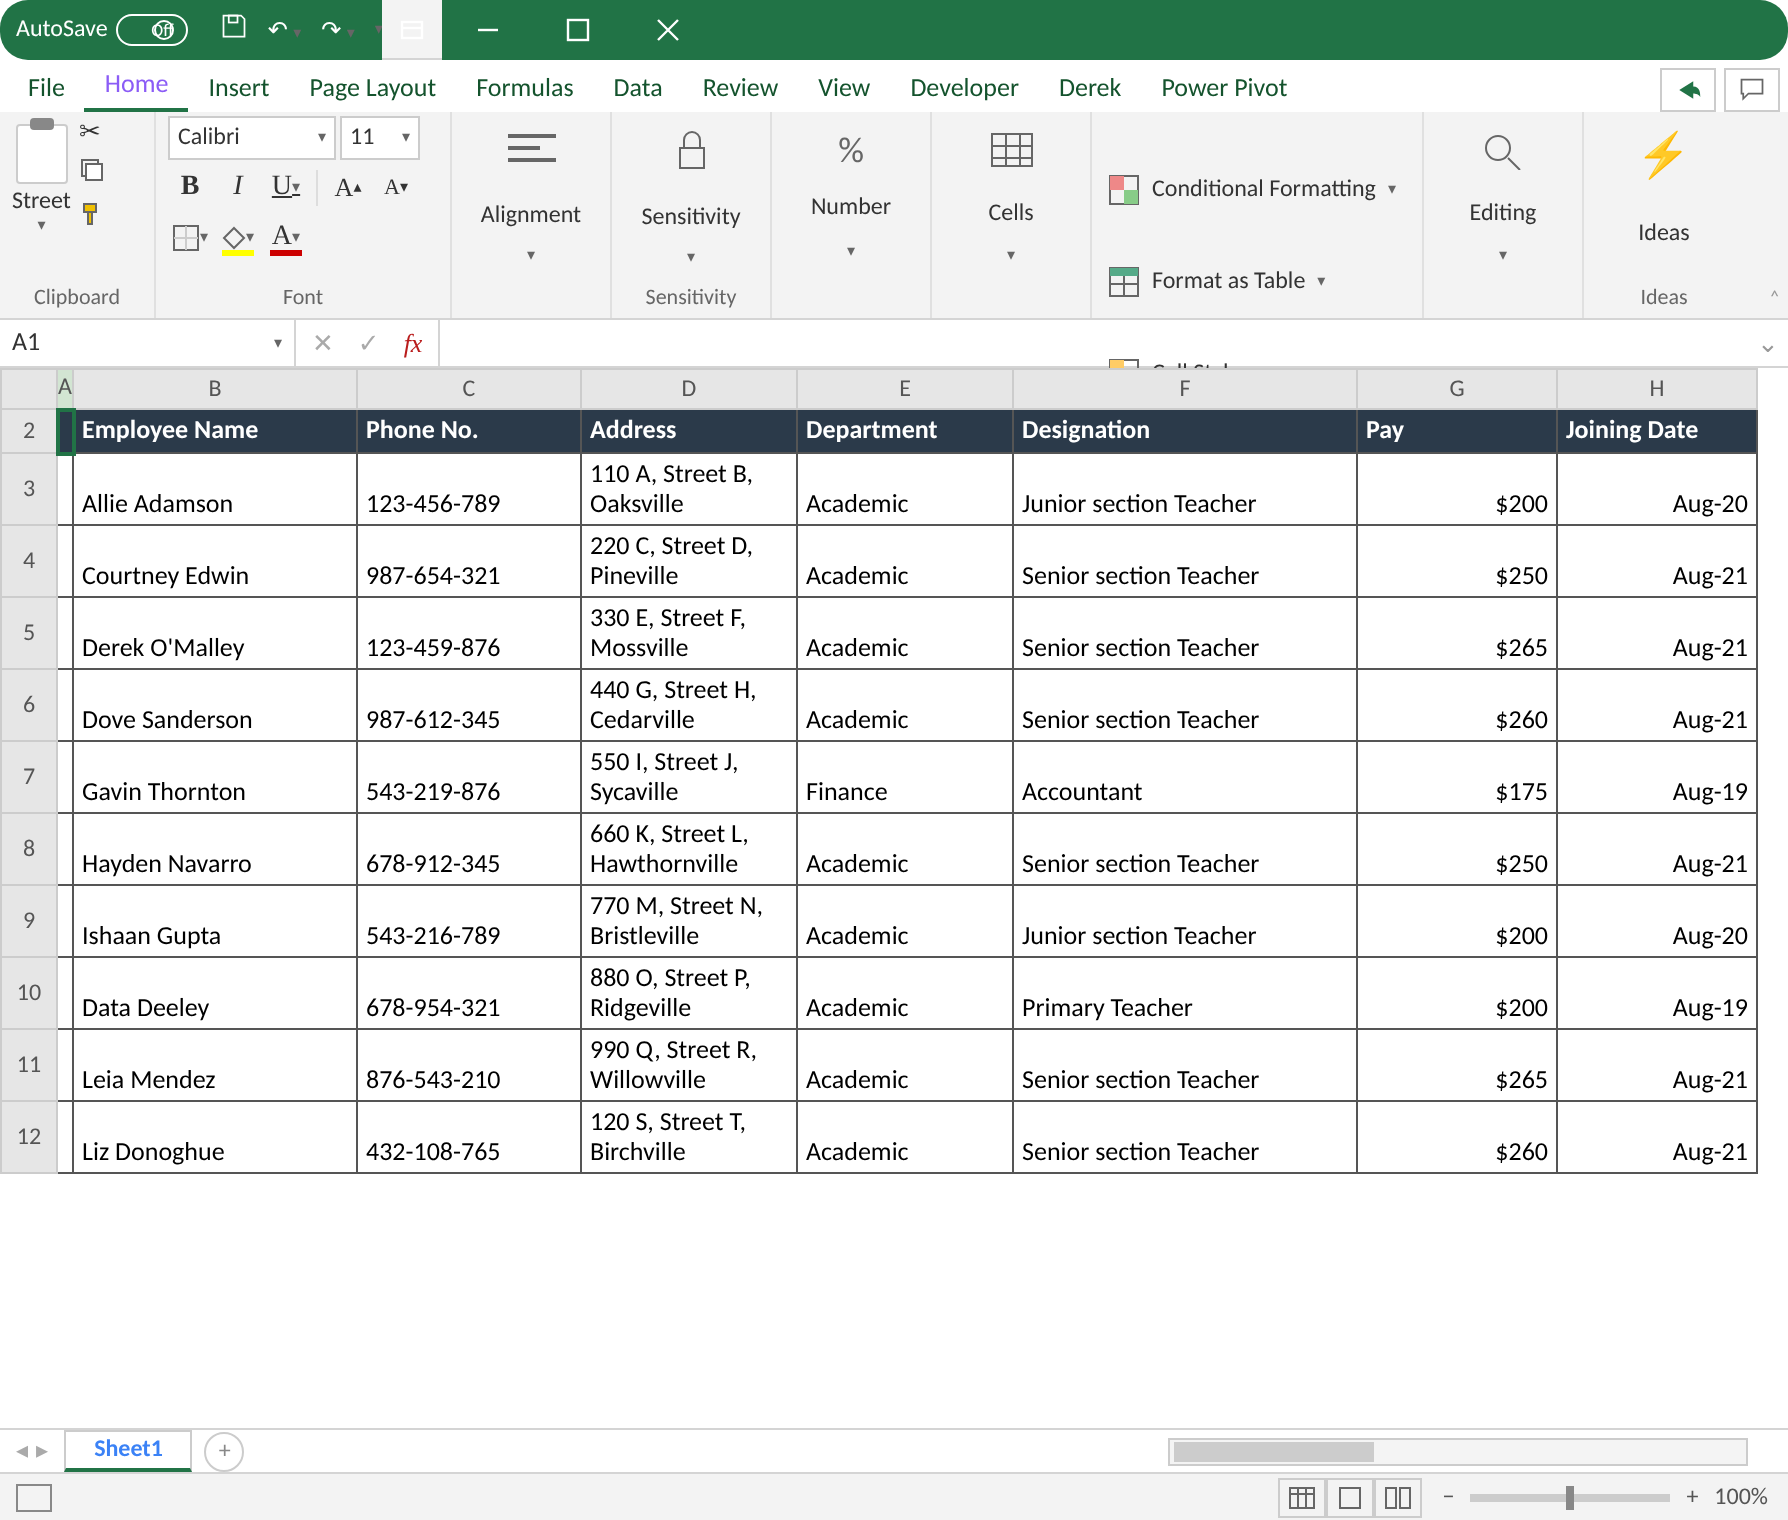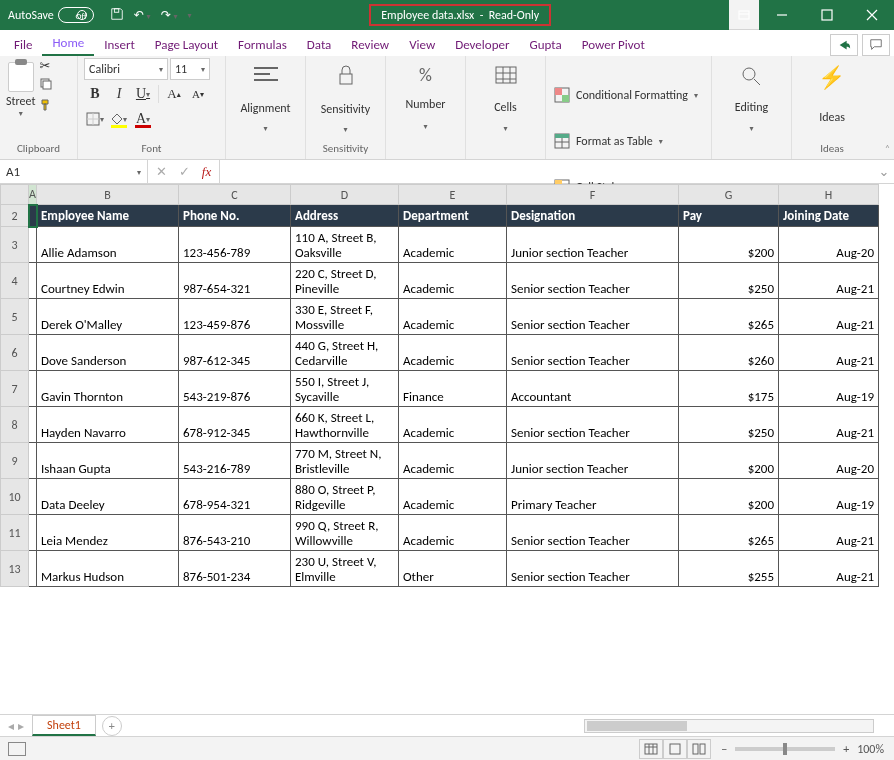--- a/index.html
+++ b/index.html
@@ -1,37 +1,37 @@
 <!DOCTYPE html>
 <html><head>
 <meta charset="utf-8">
 <style>
 * { box-sizing: border-box; margin: 0; padding: 0; font-family: "Segoe UI", Calibri, sans-serif; }
 body { width: 894px; height: 760px; background: #fff; overflow: hidden; font-size: 13px; color: #333; }
 
 
-.titlebar { height: 30px; background: #217346; display: flex; align-items: center; color: #fff; font-size: 12px; }
+.titlebar { height: 30px; background: #217346; display: flex; align-items: center; color: #fff; font-size: 12px; border-radius: 14px; }
 .titlebar .lft { display: flex; align-items: center; padding-left: 8px; gap: 6px; }
 .autosave { display: flex; align-items: center; gap: 4px; }
 .toggle { width: 36px; height: 16px; border: 1px solid #fff; border-radius: 8px; display: flex; align-items: center; padding: 1px 6px 1px 2px; font-size: 9px; justify-content: flex-end; }
 .toggle .knob { width: 10px; height: 10px; border-radius: 50%; border: 1px solid #fff; margin-right: auto; position:absolute; }
 .toggle { position: relative; }
 .toggle span.lbl { margin-left: 12px; }
 .titlebar .qat { display: flex; align-items: center; gap: 10px; margin-left: 10px; }
 .qat svg { width: 14px; height: 14px; fill: #fff; }
 .titlebar .title-center { flex: 1; text-align: center; }
 .title-highlight { display: inline-block; border: 2px solid #cc3333; padding: 2px 10px; }
 .titlebar .winctrls { display: flex; }
 .winctrls .wc { width: 45px; height: 30px; display: flex; align-items: center; justify-content: center; }
 .winctrls .wc.ribbon { width: 30px; }
 .winctrls svg { width: 12px; height: 12px; stroke: #fff; fill: none; stroke-width: 1.2; }
 
 
 .tabsrow { height: 26px; display: flex; align-items: flex-end; padding: 0 4px; border-bottom: 0; background:#fff; }
-.tabsrow .tab { padding: 4px 10px; font-size: 13px; color: #701a75; cursor: pointer; }
+.tabsrow .tab { padding: 4px 10px; font-size: 13px; color: #14532d; cursor: pointer; }
 .tabsrow .tab.active { color: #8b5cf6; border-bottom: 2px solid #217346; font-weight: 500; }
 .tabsrow .spacer { flex: 1; }
 .tabsrow .icnbtn { width: 28px; height: 22px; border: 1px solid #ccc; display: flex; align-items: center; justify-content: center; margin-left: 4px; }
 .tabsrow .icnbtn svg { width: 14px; height: 14px; fill: #666; }
 
 
 .ribbon { height: 104px; background: #f3f3f3; border-bottom: 1px solid #d4d4d4; display: flex; }
 .rgroup { border-right: 1px solid #e0e0e0; padding: 2px 6px; display: flex; flex-direction: column; justify-content: space-between; }
 .rgroup .glabel { text-align: center; font-size: 11px; color: #666; padding-bottom: 2px; }
 .clipgrp { width: 78px; }
@@ -83,21 +83,21 @@
 td.cell { border: 1px solid #555; padding: 2px 4px; font-size: 13px; vertical-align: bottom; height: 36px; color:#000;}
 tr.hdrrow td.cell { background: #2b3a4a; color: #fff; font-weight: bold; height: 22px; vertical-align: middle;}
 td.cell.rt { text-align: right; padding-left: 13px; }
 td.cell.rownarrow { width: 8px; padding:0; }
 td.selcell { outline: 2px solid #217346; outline-offset: -1px; }
 
 
 .sheetbar { height: 22px; display: flex; align-items: center; border-top: 1px solid #d4d4d4; font-size: 12px; }
 .sheetbar .nav { display: flex; gap: 4px; padding: 0 8px; color: #aaa; }
 .sheetbar .shtab { border: 1px solid #ccc; border-bottom: none; padding: 2px 14px; background: #fff; }
-.sheetbar .shtab.active { border-bottom: 2px solid #217346; color: #c2410c; font-weight: 400; }
+.sheetbar .shtab.active { border-bottom: 2px solid #217346; color: #3b82f6; font-weight: 700; }
 .sheetbar .addsh { width: 20px; height: 20px; border-radius: 50%; border: 1px solid #ccc; display: flex; align-items: center; justify-content: center; margin-left: 6px; color: #888; }
 .sheetbar .scroll { margin-left: auto; width: 290px; height: 14px; border: 1px solid #ccc; position: relative; margin-right: 20px; background:#f4f4f4;}
 .sheetbar .scroll .thumb { position: absolute; left: 2px; top: 1px; height: 10px; width: 100px; background: #ccc; }
 
 
 .statusbar { height: 24px; background: #f3f3f3; border-top: 1px solid #d4d4d4; display: flex; align-items: center; font-size: 12px; color: #555; }
 .statusbar .rec { width: 18px; height: 14px; margin-left: 8px; border:1px solid #888;}
 .statusbar .rt { margin-left: auto; display: flex; align-items: center; gap: 10px; padding-right: 10px; }
 .views { display: flex; }
 .views .v { width: 24px; height: 20px; border: 1px solid #ccc; display: flex; align-items: center; justify-content: center; }
@@ -120,23 +120,20 @@
     <div class="qat">
       <span><svg viewBox="0 0 16 16">
             <path d="M2 2h10l2 2v10H2z" fill="none" stroke="#fff"></path>
             <rect x="5" y="2" width="5" height="4" fill="none" stroke="#fff"></rect>
           </svg></span>
       <span style="color:#fff">↶ <span class="caret">▾</span></span>
       <span style="color:#fff">↷ <span class="caret">▾</span></span>
       <span class="caret">▾</span>
     </div>
   </div>
-  <div class="title-center">
-    <span class="title-highlight"><span>Employee data.xlsx</span> &nbsp;-&nbsp; <span>Read-Only</span></span>
-  </div>
   <div class="winctrls">
     <div class="wc ribbon">
         <svg viewBox="0 0 12 12">
           <rect x="1" y="2" width="10" height="8" stroke="#fff"></rect>
           <path d="M1 5h10" stroke="#fff"></path>
         </svg>
       </div>
     <div class="wc">
         <svg viewBox="0 0 12 12">
           <path d="M1 6h10"></path>
@@ -158,21 +155,21 @@
 <div class="tabsrow" id="tabsrow">
     <div class="tab">File</div>
     <div class="tab active">Home</div>
     <div class="tab">Insert</div>
     <div class="tab">Page Layout</div>
     <div class="tab">Formulas</div>
     <div class="tab">Data</div>
     <div class="tab">Review</div>
     <div class="tab">View</div>
     <div class="tab">Developer</div>
-    <div class="tab">Gupta</div>
+    <div class="tab">Derek</div>
     <div class="tab">Power Pivot</div>
   <div class="spacer"></div>
   <div class="icnbtn">
       <svg viewBox="0 0 16 16">
         <path d="M3 8l8-5v3c4 0 4 4 4 6-1-2-4-2-4-2v3z" fill="#217346"></path>
       </svg>
     </div>
   <div class="icnbtn">
       <svg viewBox="0 0 16 16">
         <path d="M2 2h12v8H6l-3 3V10H2z" fill="none" stroke="#666"></path>
@@ -472,28 +469,28 @@
           <td class="cell rownarrow"></td>
           <td class="cell">Leia Mendez</td>
           <td class="cell">876-543-210</td>
           <td class="cell">990 Q, Street R, Willowville</td>
           <td class="cell">Academic</td>
           <td class="cell">Senior section Teacher</td>
           <td class="cell rt">$265</td>
           <td class="cell rt">Aug-21</td>
         </tr>
         <tr>
-          <td class="rowhdr">13</td>
-          <td class="cell rownarrow"></td>
-          <td class="cell">Markus Hudson</td>
-          <td class="cell">876-501-234</td>
-          <td class="cell">230 U, Street V, Elmville</td>
-          <td class="cell">Other</td>
+          <td class="rowhdr">12</td>
+          <td class="cell rownarrow"></td>
+          <td class="cell">Liz Donoghue</td>
+          <td class="cell">432-108-765</td>
+          <td class="cell">120 S, Street T, Birchville</td>
+          <td class="cell">Academic</td>
           <td class="cell">Senior section Teacher</td>
-          <td class="cell rt">$255</td>
+          <td class="cell rt">$260</td>
           <td class="cell rt">Aug-21</td>
         </tr>
       </tbody>
     </table>
 </div>
 
 <div class="sheetbar">
   <div class="nav">
     <span>◂</span>
     <span>▸</span>

